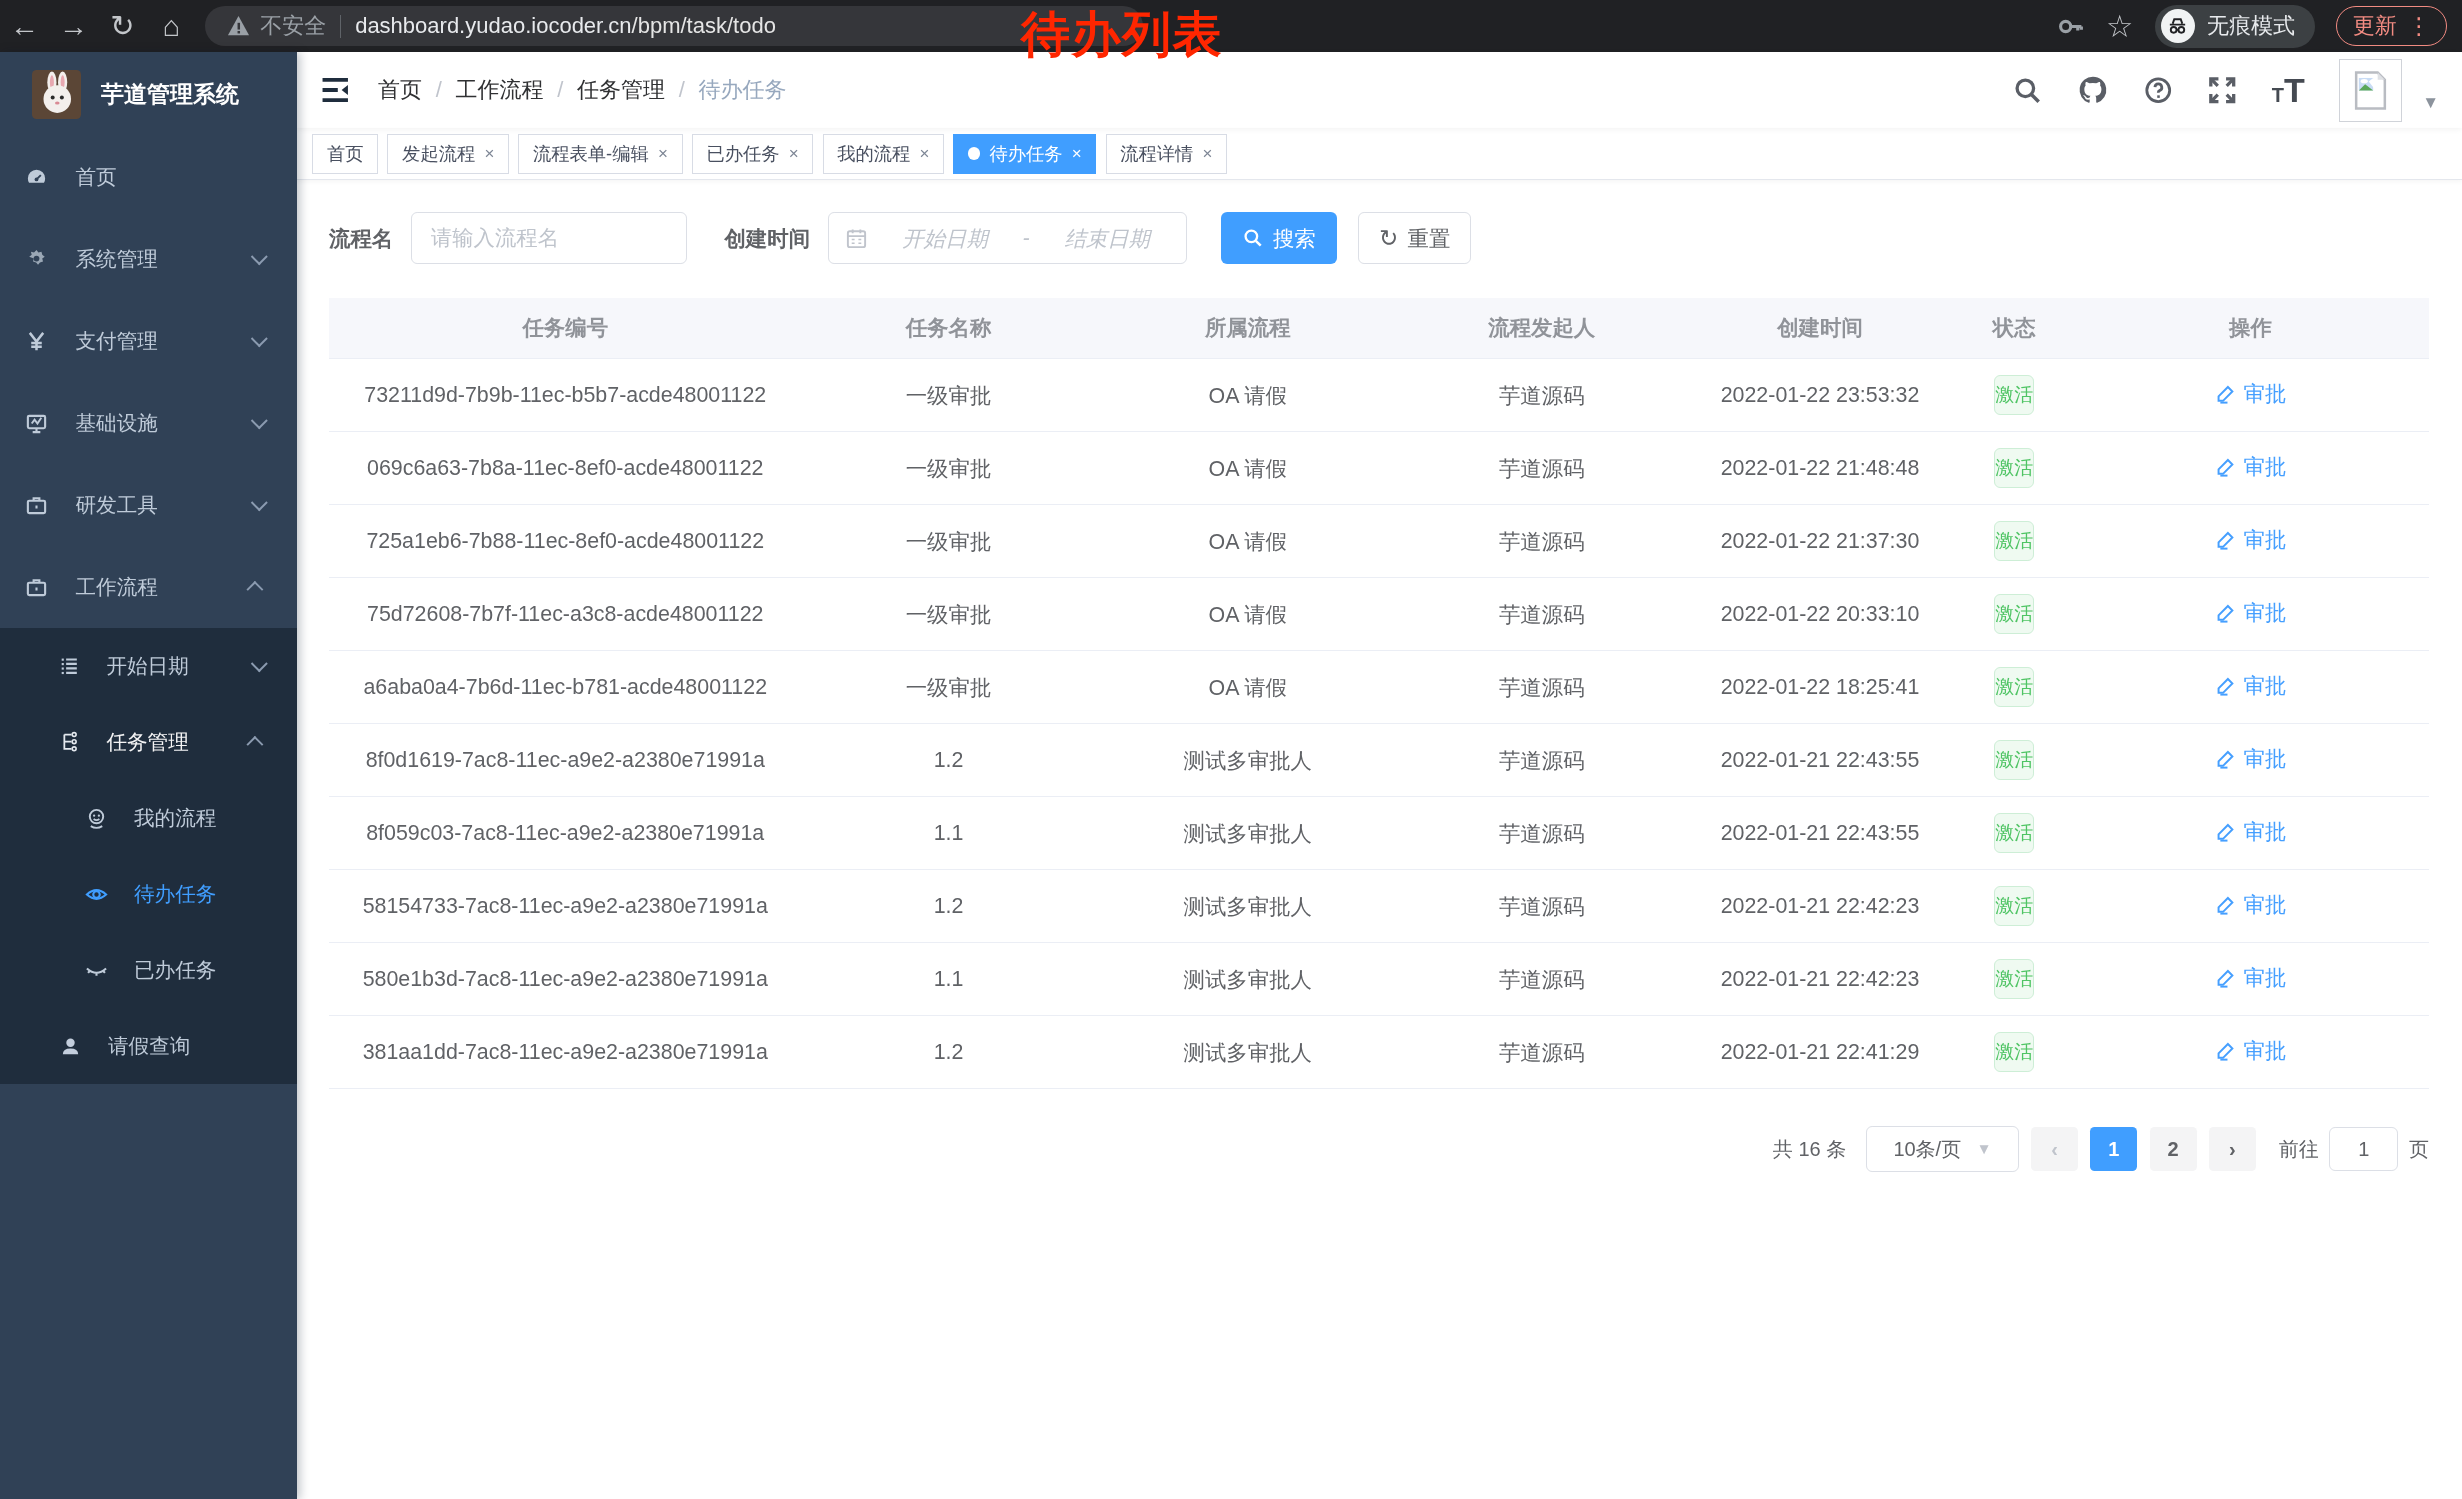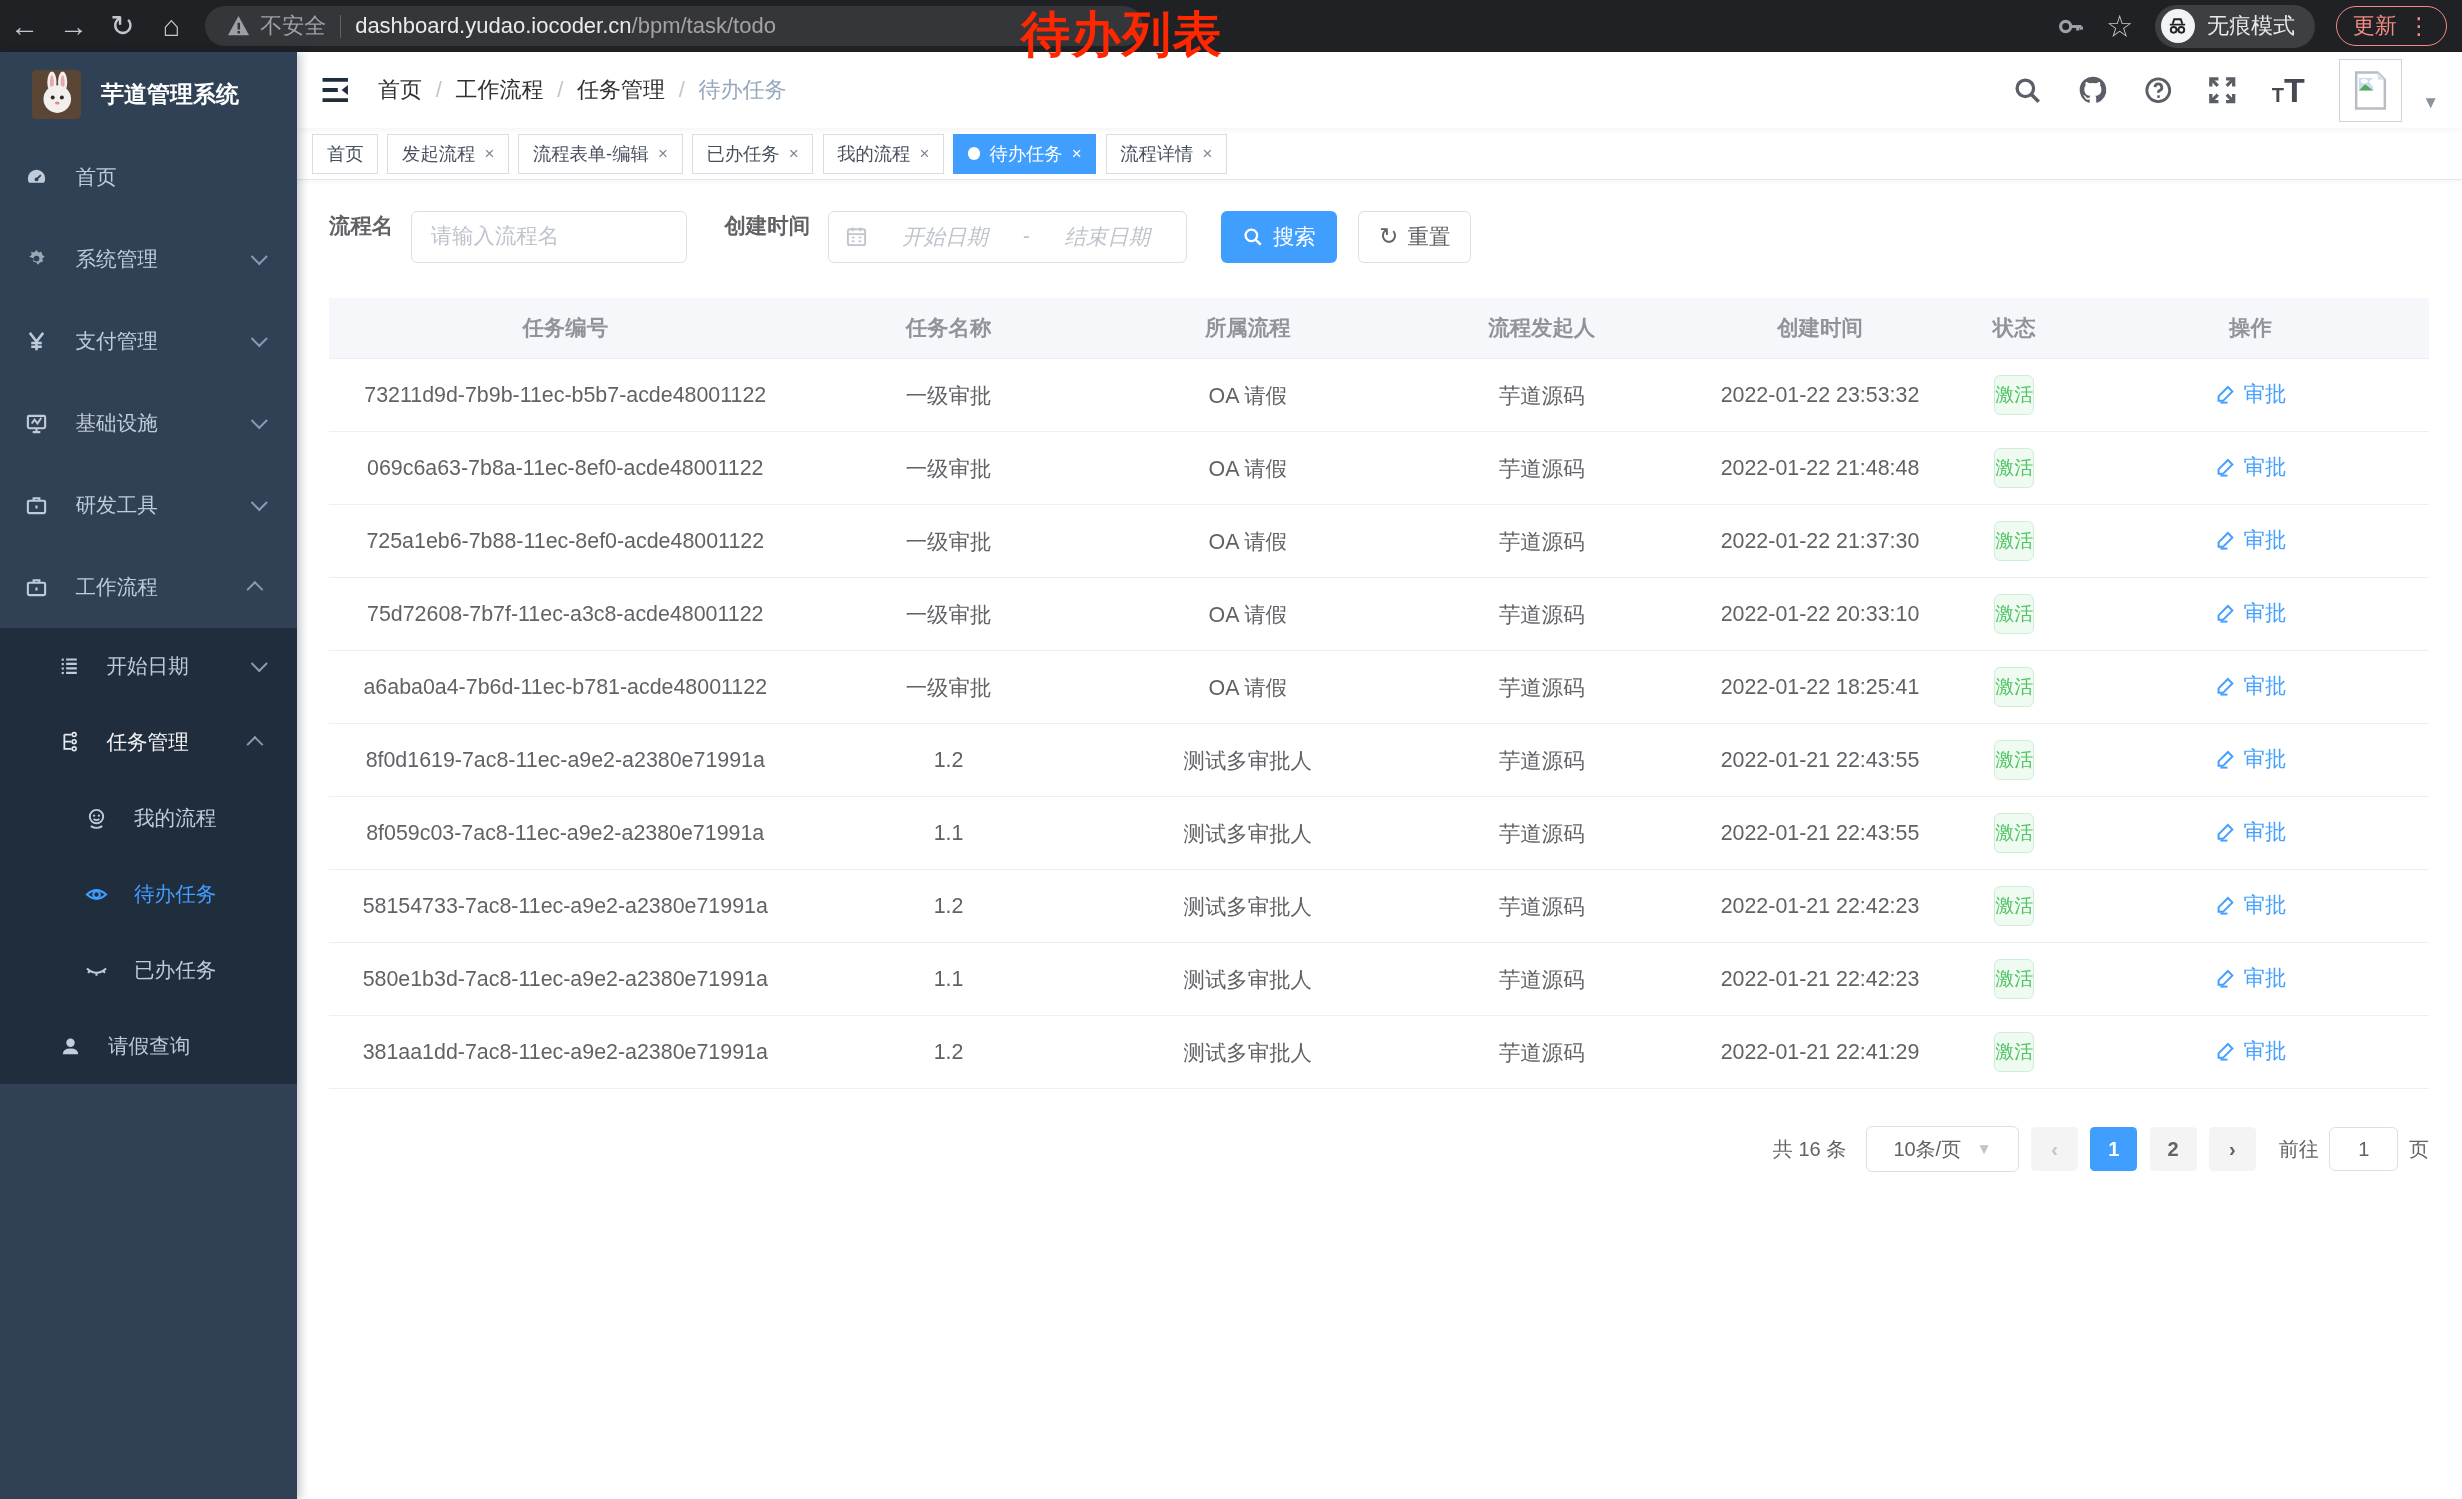--- a/index.html
+++ b/index.html
@@ -10,21 +10,21 @@
   
   .chrome { position:absolute; top:0; left:0; width:100%; height:52px; background:#202124;
     display:flex; align-items:center; color:#c7cace; }
   .nav-ic { font-size:29px; color:#c3c6ca; width:49px; text-align:center; cursor:pointer; }
   .url-pill { margin-left:9.2px; width:938px; height:40px; background:#35363a; border-radius:21.4px;
     display:flex; align-items:center; padding:0 21.4px; font-size:22px; }
   .warn-tri { margin-right:10.7px; }
   .sec-label { color:#9aa0a6; margin-right:13.7px; }
   .pill-div { width:1.5px; height:23px; background:#5f6368; margin-right:13.7px; }
   .host { color:#e8eaed; }
-  .path { color:#a3a3a3;text-align:center; }
+  .path { color:#e5e5e5;text-align:center; }
   .chrome-right { margin-left:auto; display:flex; align-items:center; gap:21.4px; padding-right:15.3px; }
   .incog { background:#3c4043; border-radius:762px; height:43px; display:flex; align-items:center;
     gap:12.2px; padding:0 20px 0 6.1px; color:#e8eaed; font-size:22px; }
   .incog-circ { width:34px; height:34px; border-radius:50%; background:#f1f3f4; display:flex;
     align-items:center; justify-content:center; }
   .update-btn { border:1.5px solid #f28b82; color:#f28b82; border-radius:762px; height:40px;
     display:flex; align-items:center; gap:10.7px; padding:0 15.3px; font-size:22px; }
   .dots { color:#f28b82; font-size:23px; letter-spacing:0; }
   .annotation { position:absolute; left:1021px; top:1.5px; font-size:49px; font-weight:700;
     color:#ff2600; z-index:50; letter-spacing:1.5px; }
@@ -71,21 +71,21 @@
     border-bottom:1.5px solid #e4e7ed; box-shadow:0 1.5px 4.6px rgba(0,0,0,.04); z-index:3; background:#fff; }
   .tag-item { height:40px; display:flex; align-items:center; border:1.5px solid #d8dce5; background:#fff;
     color:#495060; font-size:18.3px; padding:0 13.7px; cursor:pointer; gap:9.2px; }
   .tag-item .x { font-size:17px; color:#7d8695; }
   .tag-item.active { background:#409eff; border-color:#409eff; color:#fff; }
   .tag-item.active .x { color:#fff; }
   .tag-dot { width:12.2px; height:12.2px; border-radius:50%; background:#fff; }
 
   
   .content { flex:1; padding:30.5px 33px 0 32px; overflow:hidden; }
-  .filters { display:flex; align-items:flex-start; height:55px; margin-bottom:32px; font-size:21.4px; }
+  .filters { display:flex; align-items:center; height:55px; margin-bottom:32px; font-size:21.4px; }
   .f-label { color:#606266; font-weight:700; margin-right:18.3px; }
   .f-input { width:276px; height:52px; border:1.5px solid #dcdfe6; border-radius:6.1px; padding:0 18.3px;
     font-size:21.4px; color:#0f172a; background:#fff; }
   .f-input::placeholder { color:#bfc4cc; }
   .gap48 { width:37px; }
   .date-range { width:359px; height:52px; border:1.5px solid #dcdfe6; border-radius:6.1px; display:flex;
     align-items:center; padding:0 15.3px; color:#bfc4cc; gap:13.7px; background:#fff;font-style:italic; }
   .date-ph { flex:1; text-align:center; font-size:21.4px; color:#bfc4cc; }
   .range-dash { color:#bfc4cc; }
   .btn { height:52px; border-radius:6.1px; display:flex; align-items:center; gap:9.2px; font-size:21.4px;

